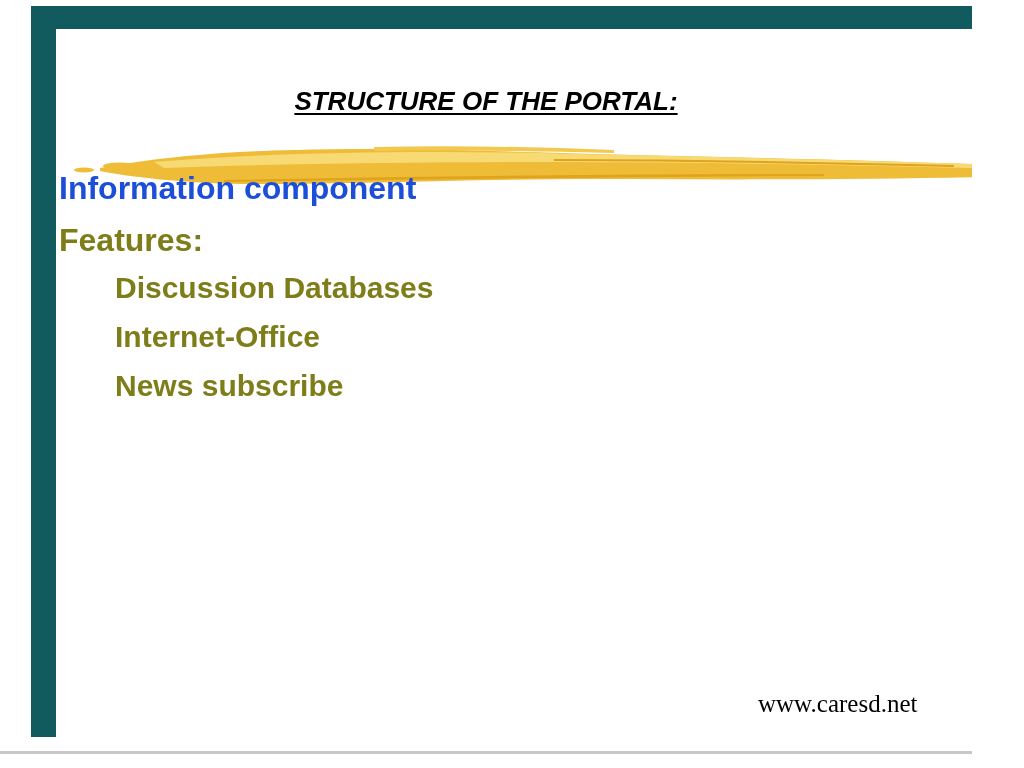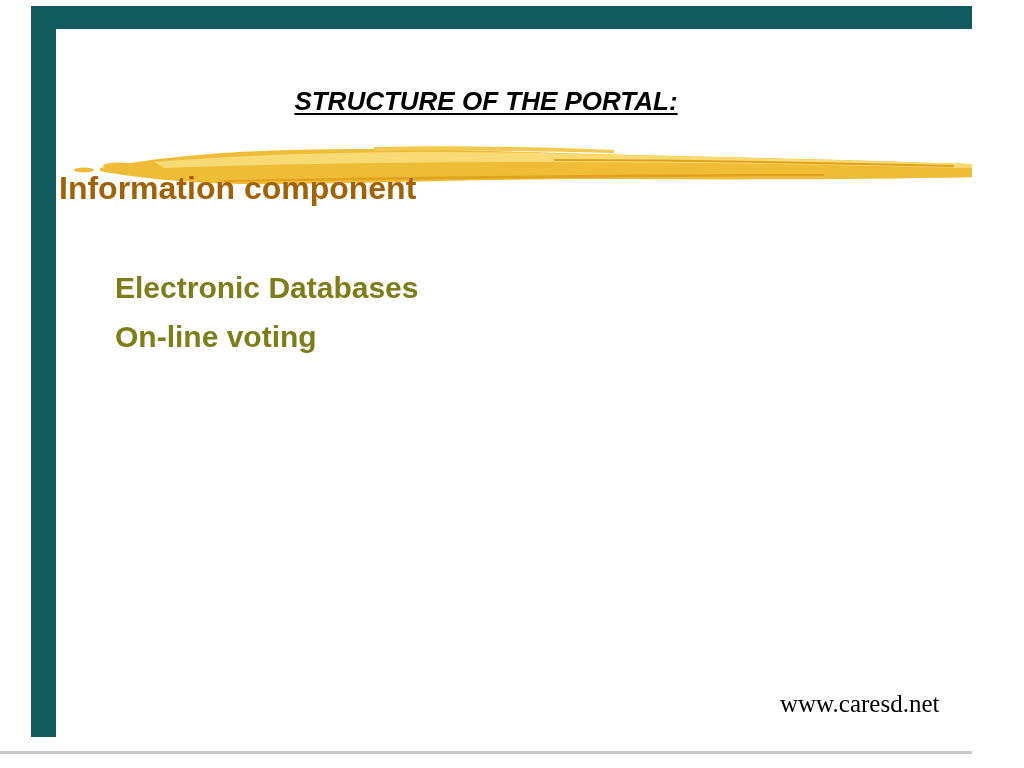--- a/index.html
+++ b/index.html
@@ -42,21 +42,21 @@
   .brush {
     position: absolute;
     left: 74px; top: 146px;
     width: 950px; height: 44px;
   }
   .heading {
     position: absolute;
     left: 59px; top: 170px;
     font-size: 32px;
     font-weight: 700;
-    color: #a16207;
+    color: #1d4ed8;
     white-space: nowrap;
   }
   .subheading {
     position: absolute;
     left: 59px; top: 222px;
     font-size: 32px;
     font-weight: 700;
     color: #7d7d19;
     white-space: nowrap;
   }
@@ -64,21 +64,21 @@
     position: absolute;
     left: 115px; top: 263px;
     font-size: 30px;
     font-weight: 700;
     color: #7d7d19;
     line-height: 49px;
     white-space: nowrap;
   }
   .footer-url {
     position: absolute;
-    left: 780px; top: 690px;
+    left: 758px; top: 690px;
     font-family: "Liberation Serif", serif;
     font-size: 25px;
     color: #000000;
     white-space: nowrap;
   }
   .bottom-rule {
     position: absolute;
     left: 0; top: 751px;
     width: 1024px; height: 3px;
     background: #c8c8c8;
@@ -101,23 +101,25 @@
     <ellipse cx="45" cy="20" rx="16" ry="3.5" fill="#efbc38"></ellipse>
     <path fill="#efbc38" d="M26,22 C70,14 130,6 220,4 C340,1 430,6 560,9 C700,12 820,15 950,20 L950,30 C840,33 700,34 560,33 C420,32 300,38 180,38 C110,38 50,30 26,25 Z"></path>
     <path fill="#f7da74" d="M80,16 C200,6 360,4 500,8 C640,11 780,14 900,18 L900,22 C760,19 620,16 480,16 C340,16 200,18 90,22 Z"></path>
     <path fill="#dfa31e" d="M150,34 C350,30 550,28 750,28 L750,30 C550,31 350,33 150,36 Z"></path>
     <path fill="#dfa31e" d="M480,13 C620,13 760,16 880,19 L880,21 C760,18 620,15 480,15 Z"></path>
     <path fill="#f2c84f" d="M300,1 C380,-1 460,1 540,4 L540,7 C460,5 380,4 300,5 Z"></path>
   </svg>
 
   <div class="heading">Information component</div>
 
+  <div class="subheading">Features:</div>
 
   <div class="feature-list">
-    <div>Electronic Databases</div>
-    <div>On-line voting</div>
+    <div>Discussion Databases</div>
+    <div>Internet-Office</div>
+    <div>News subscribe</div>
   </div>
 
   <div class="footer-url">www.caresd.net</div>
 
   <div class="bottom-rule"></div>
 
 </div>
 
 </body></html>

